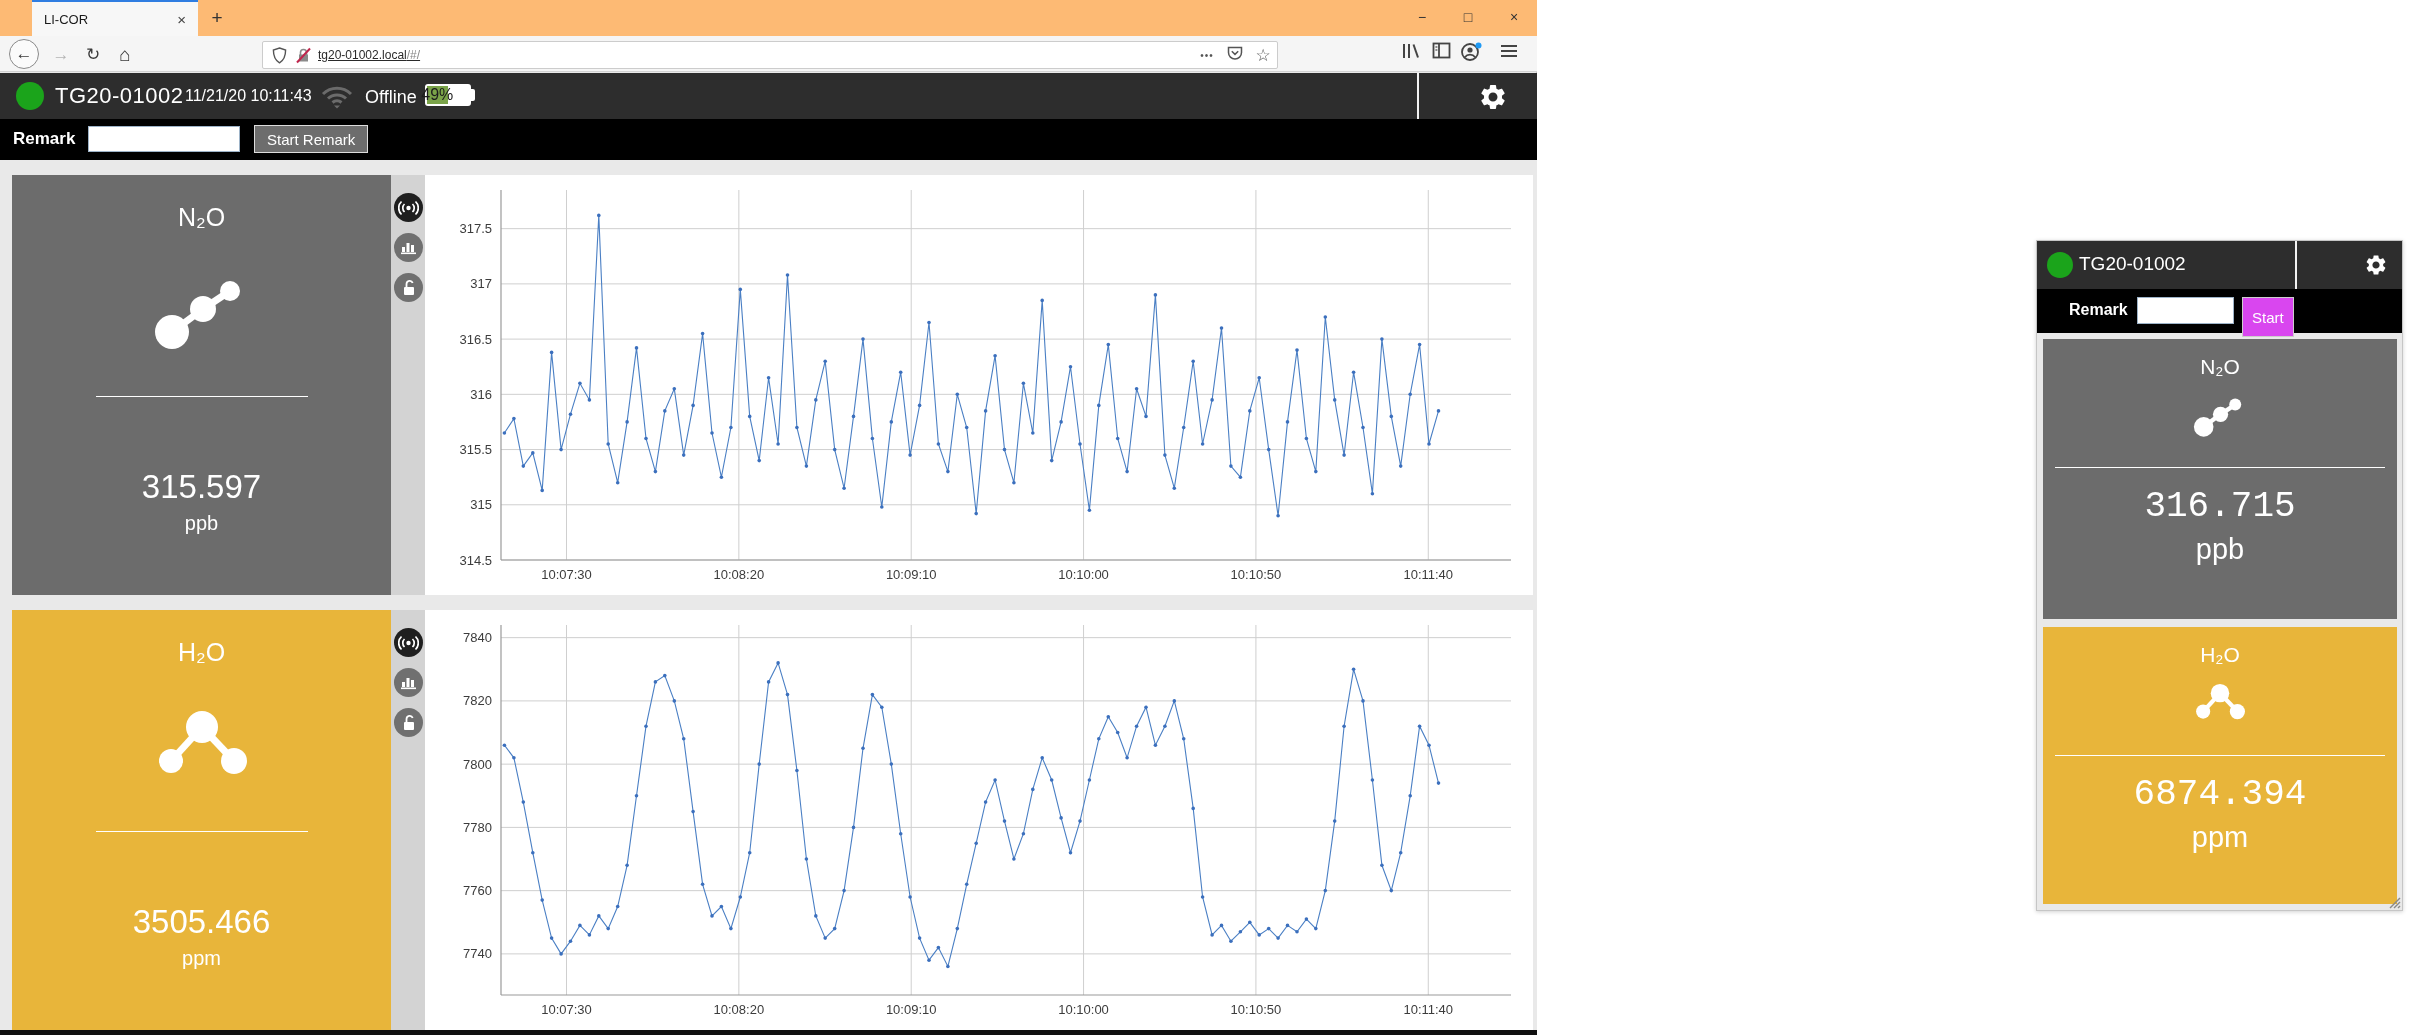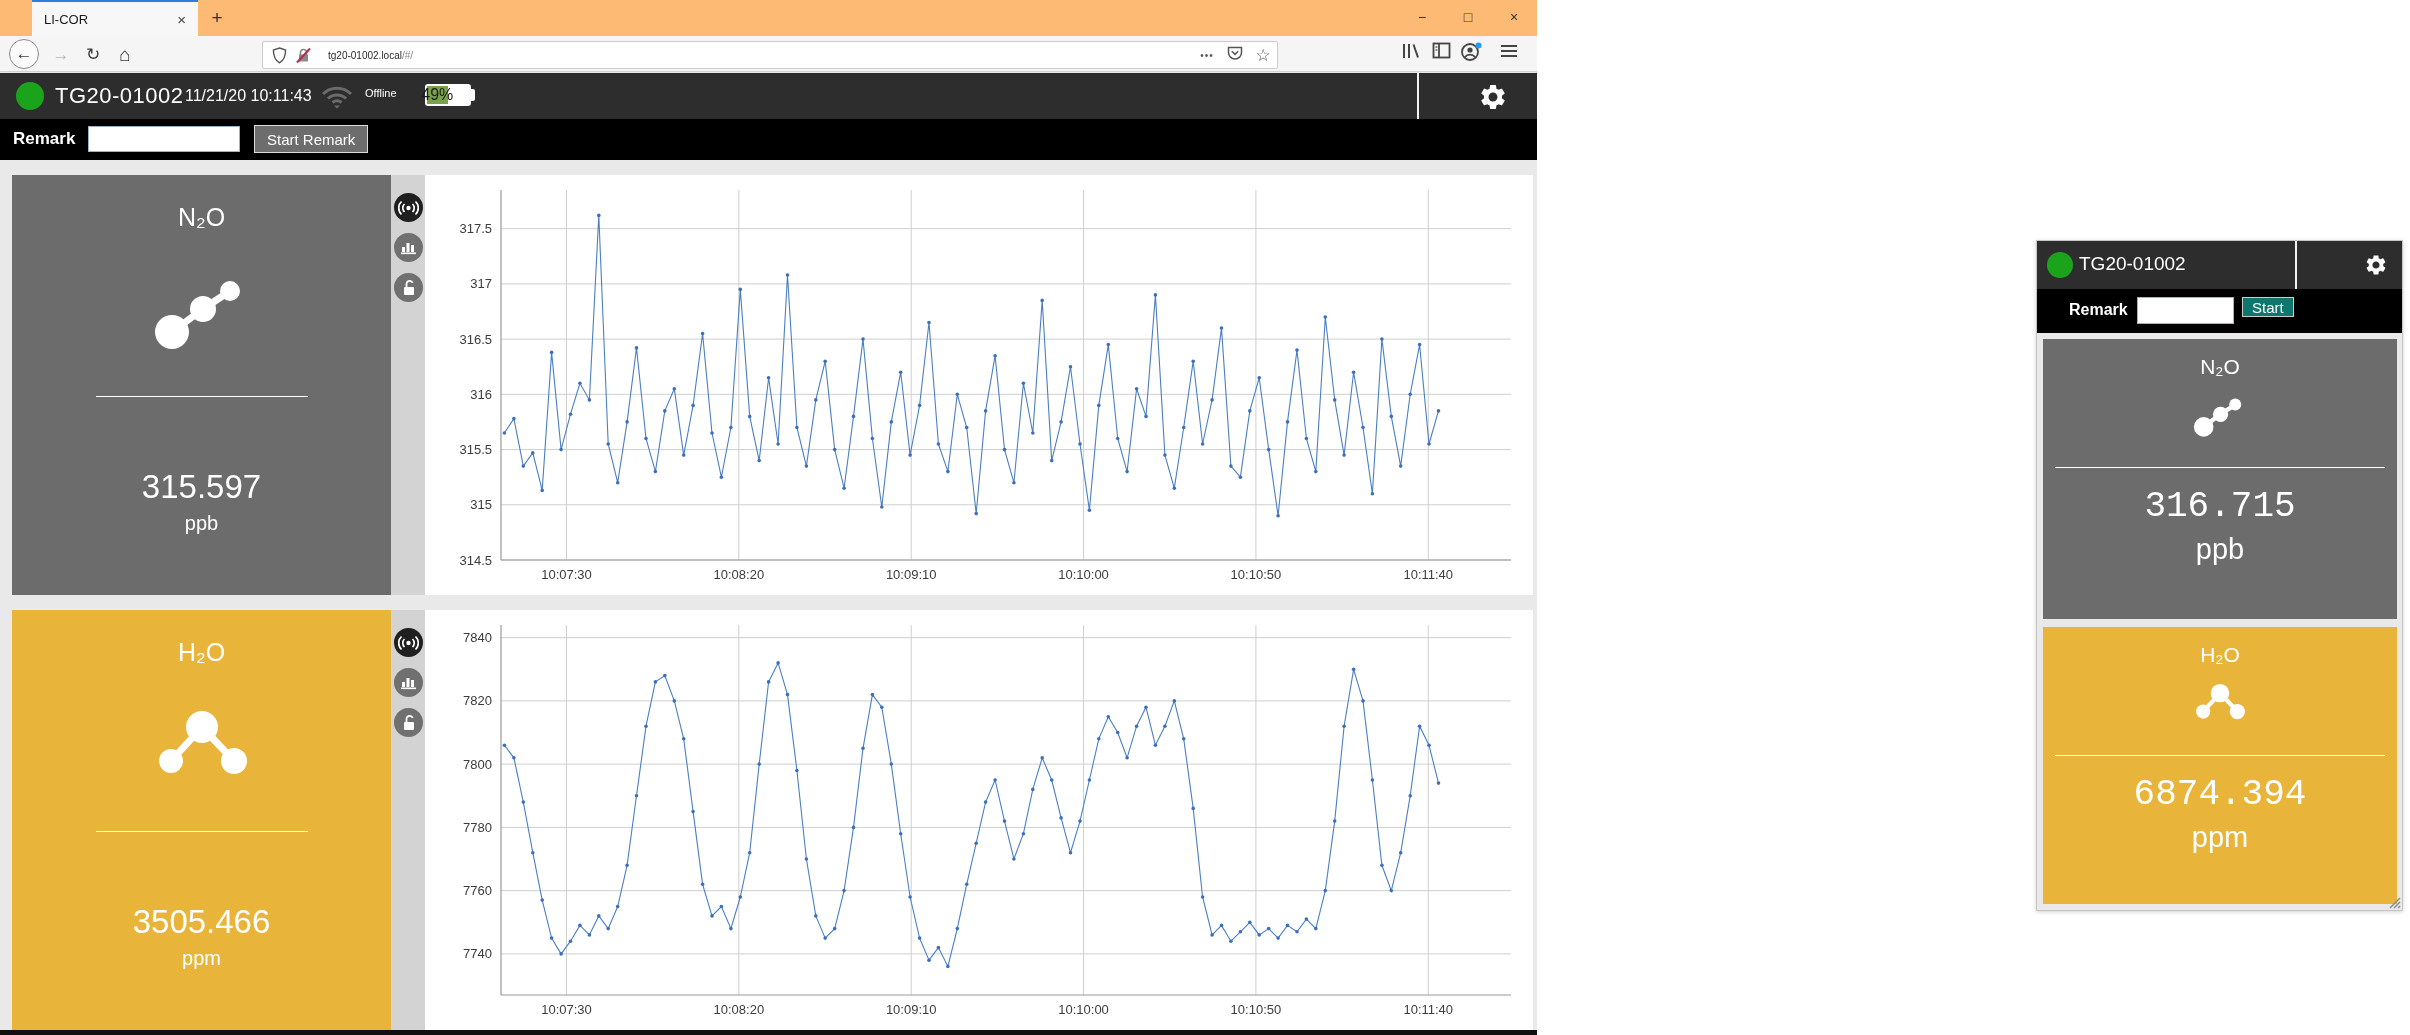--- a/index.html
+++ b/index.html
@@ -17,35 +17,35 @@
   #wincontrols { position:absolute; right:0; top:0; height:36px; display:flex; }
   #wincontrols span { width:46px; height:36px; text-align:center; line-height:34px; font-size:14px; color:#333; }
   #navbar { position:absolute; left:0; top:36px; width:1537px; height:36px; background:#f5f5f5; border-bottom:1px solid #d2d2d2; }
   .navico { position:absolute; top:42px; width:26px; height:26px; text-align:center; line-height:25px; font-size:17px; color:#3a3a3a; border-radius:3px; }
   #back { left:9px; top:39px; width:30px; height:30px; line-height:28px; border:1px solid #8a8a8a; border-radius:50%; background:#fbfbfb; font-size:17px; }
   #fwd  { left:48px; color:#b4b4b4; }
   #reload { left:80px; }
   #home { left:112px; font-size:19px; }
   #urlbox { position:absolute; left:262px; top:41px; width:1016px; height:28px; background:#fff; border:1px solid #ccc; border-radius:2px; display:flex; align-items:center; }
   #urlbox svg { flex:0 0 auto; }
-  #urltext { font-size:10px; color:#2a2a2a; margin-left:16px; flex:1; }
+  #urltext { font-size:12px; color:#2a2a2a; margin-left:6px; flex:1;text-decoration:underline; }
   #urltext .path { color:#888; }
   .urlbtn { flex:0 0 auto; width:28px; text-align:center; color:#555; font-size:13px; }
   #star { font-size:17px; }
   .chromebtn { position:absolute; top:42px; width:26px; height:26px; text-align:center; }
   #libico{left:1398px;} #sideico{left:1428px;} #acctico{left:1458px;} #menuico{left:1496px;}
   .hline { display:block; width:16px; height:2px; background:#444; margin:3px auto 0; }
 
   
   #appheader { position:absolute; left:0; top:73px; width:1537px; height:46px; background:#2d2d2d; }
   #hdr-divider { position:absolute; left:1417px; top:73px; width:2px; height:46px; background:#f2f2f2; }
   .statusdot { border-radius:50%; background:#1ba41b; }
   #appheader .dev { position:absolute; left:55px; top:10px; font-size:22px; color:#fff; letter-spacing:.5px; }
   #appheader .ts  { position:absolute; left:185px; top:14px; font-size:16px; color:#fff; }
-  #offline { position:absolute; left:365px; top:14px; font-size:11px; color:#fff; }
+  #offline { position:absolute; left:365px; top:14px; font-size:18px; color:#fff; }
   #battery { position:absolute; left:425px; top:11px; width:46px; height:22px; border:2px solid #fff; border-radius:3px; background:#fff; }
   #battfill { height:100%; background:#7aa349; display:flex; align-items:center; justify-content:center; font-size:16px; color:#1c1c1c; overflow:visible; white-space:nowrap; padding-left:0; }
   #battnub { position:absolute; left:471px; top:16px; width:4px; height:12px; background:#fff; border-radius:0 2px 2px 0; }
   #gearmain { position:absolute; left:1478px; top:82px; width:30px; height:30px; }
 
   #remarkbar { position:absolute; left:0; top:119px; width:1537px; height:41px; background:#000; }
   #remarkbar label { position:absolute; left:13px; top:10px; color:#fff; font-weight:bold; font-size:17px; }
   #remarkbar input { position:absolute; left:88px; top:7px; width:152px; height:26px; border:1px solid #9db3c8; background:#fff; font-size:14px; padding:0 4px; }
   #remarkbar button { position:absolute; left:254px; top:6px; height:28px; padding:0 12px; background:#6d6d6d; color:#fff; border:1px solid #ddd; font-size:15px; }
 
@@ -69,21 +69,21 @@
 
   
   #widget { position:absolute; left:2036px; top:240px; width:367px; height:671px; background:#e9e9e9; border:1px solid #c6c6c6; box-shadow:0 1px 4px rgba(0,0,0,.18); }
   #whead { position:absolute; left:0; top:0; width:100%; height:48px; background:#2d2d2d; }
   #whead .dev { position:absolute; left:42px; top:12px; color:#fff; font-size:19px; }
   #wdivider { position:absolute; left:258px; top:0; width:2px; height:48px; background:#f2f2f2; }
   #gearwidget { position:absolute; right:14px; top:12px; width:24px; height:24px; }
   #wremark { position:absolute; left:0; top:48px; width:100%; height:44px; background:#000; }
   #wremark label { position:absolute; left:32px; top:12px; color:#fff; font-weight:bold; font-size:16px; }
   #wremark input { position:absolute; left:100px; top:8px; width:97px; height:27px; border:1px solid #9db3c8; background:#fff; font-size:14px; padding:0 4px; }
-  #wremark button { position:absolute; left:205px; top:8px; height:20px; padding:0 9px; background:#0f766e; color:#fff; border:1px solid #ccc; font-size:15px; }
+  #wremark button { position:absolute; left:205px; top:8px; height:40px; padding:0 9px; background:#d946ef; color:#fff; border:1px solid #ccc; font-size:15px; }
   .wcard { position:absolute; left:6px; width:354px; color:#fff; display:flex; flex-direction:column; align-items:center; }
   #wcard0 { top:98px; height:280px; }
   #wcard1 { top:386px; height:277px; }
   .wcard .gas { margin-top:16px; font-size:21px; }
   .wcard .mol { margin-top:12px; }
   .wcard .divider { width:330px; height:1px; background:#fff; margin-top:26px; }
   .wcard .val { margin-top:18px; font-size:36px;font-family:Liberation Mono, monospace; }
   .wcard .unit { margin-top:6px; font-size:29px; }
   #grip { position:absolute; right:1px; bottom:1px; }
 </style>

